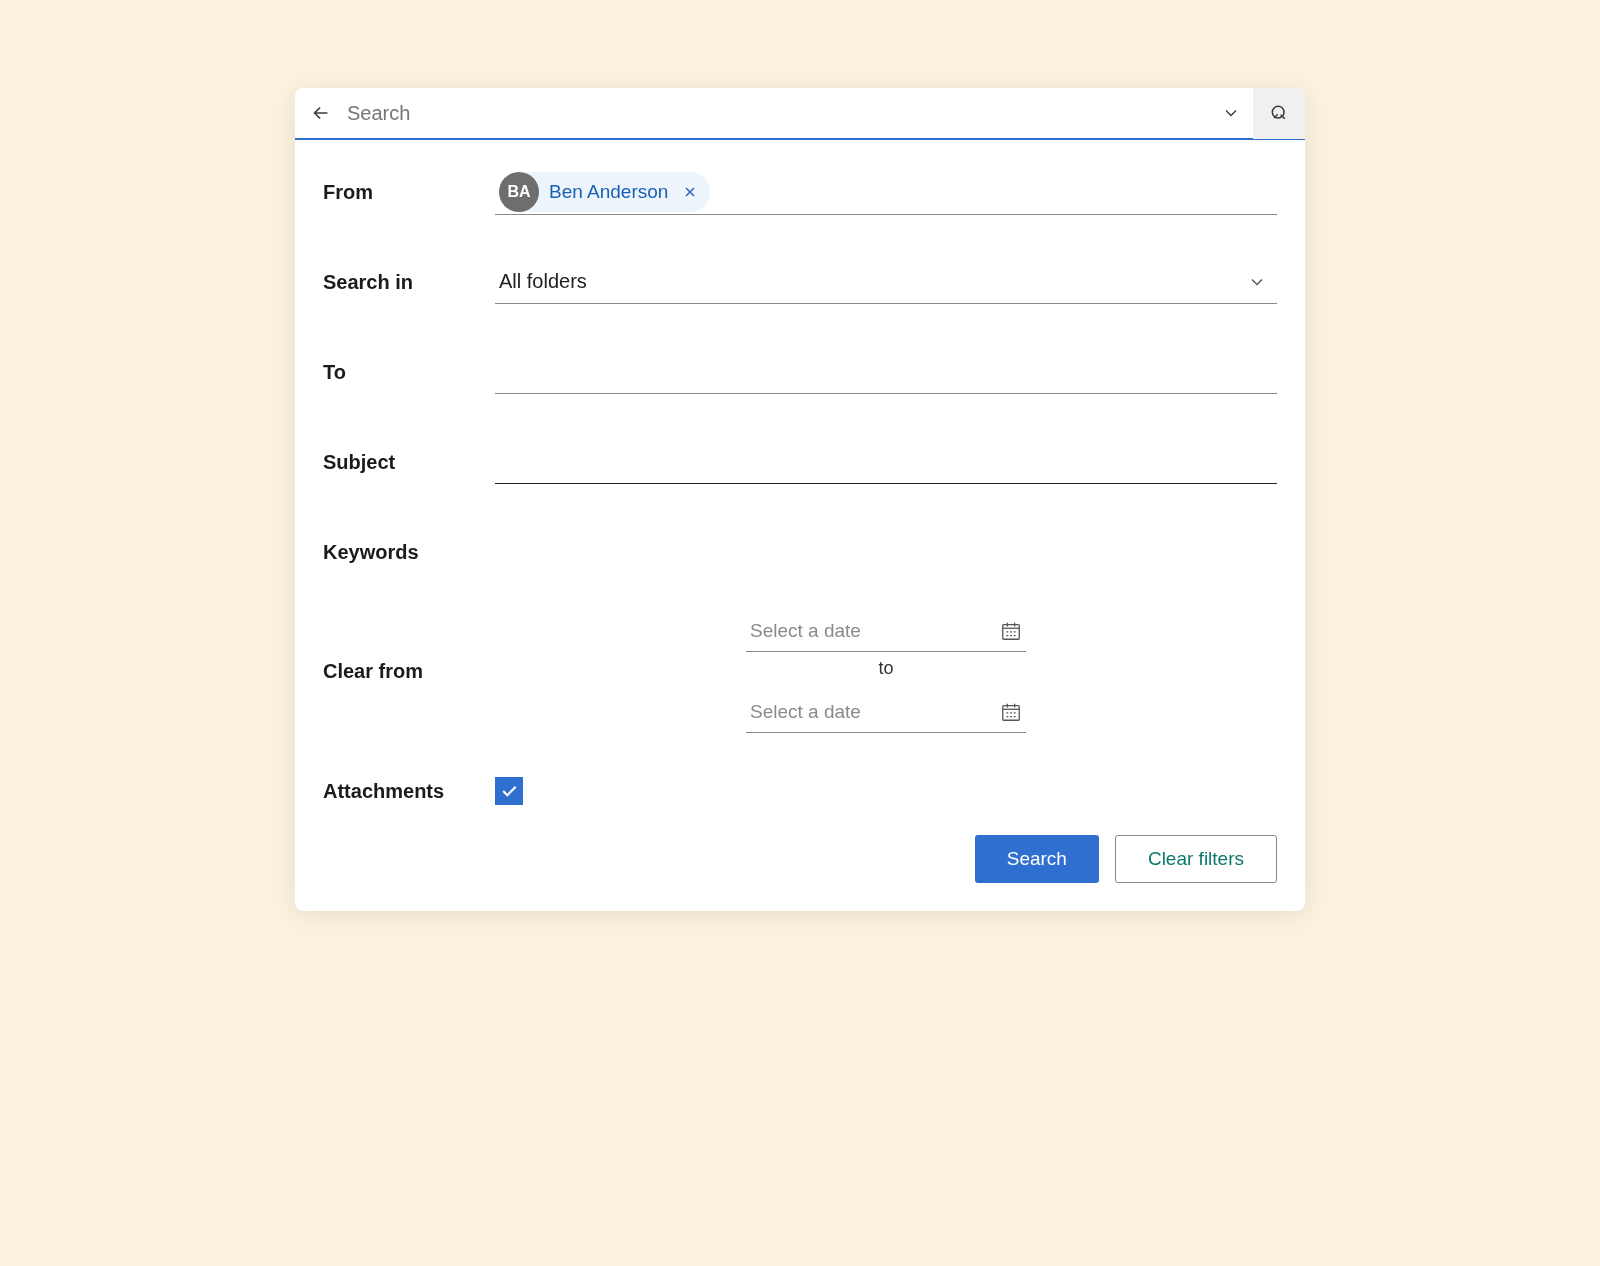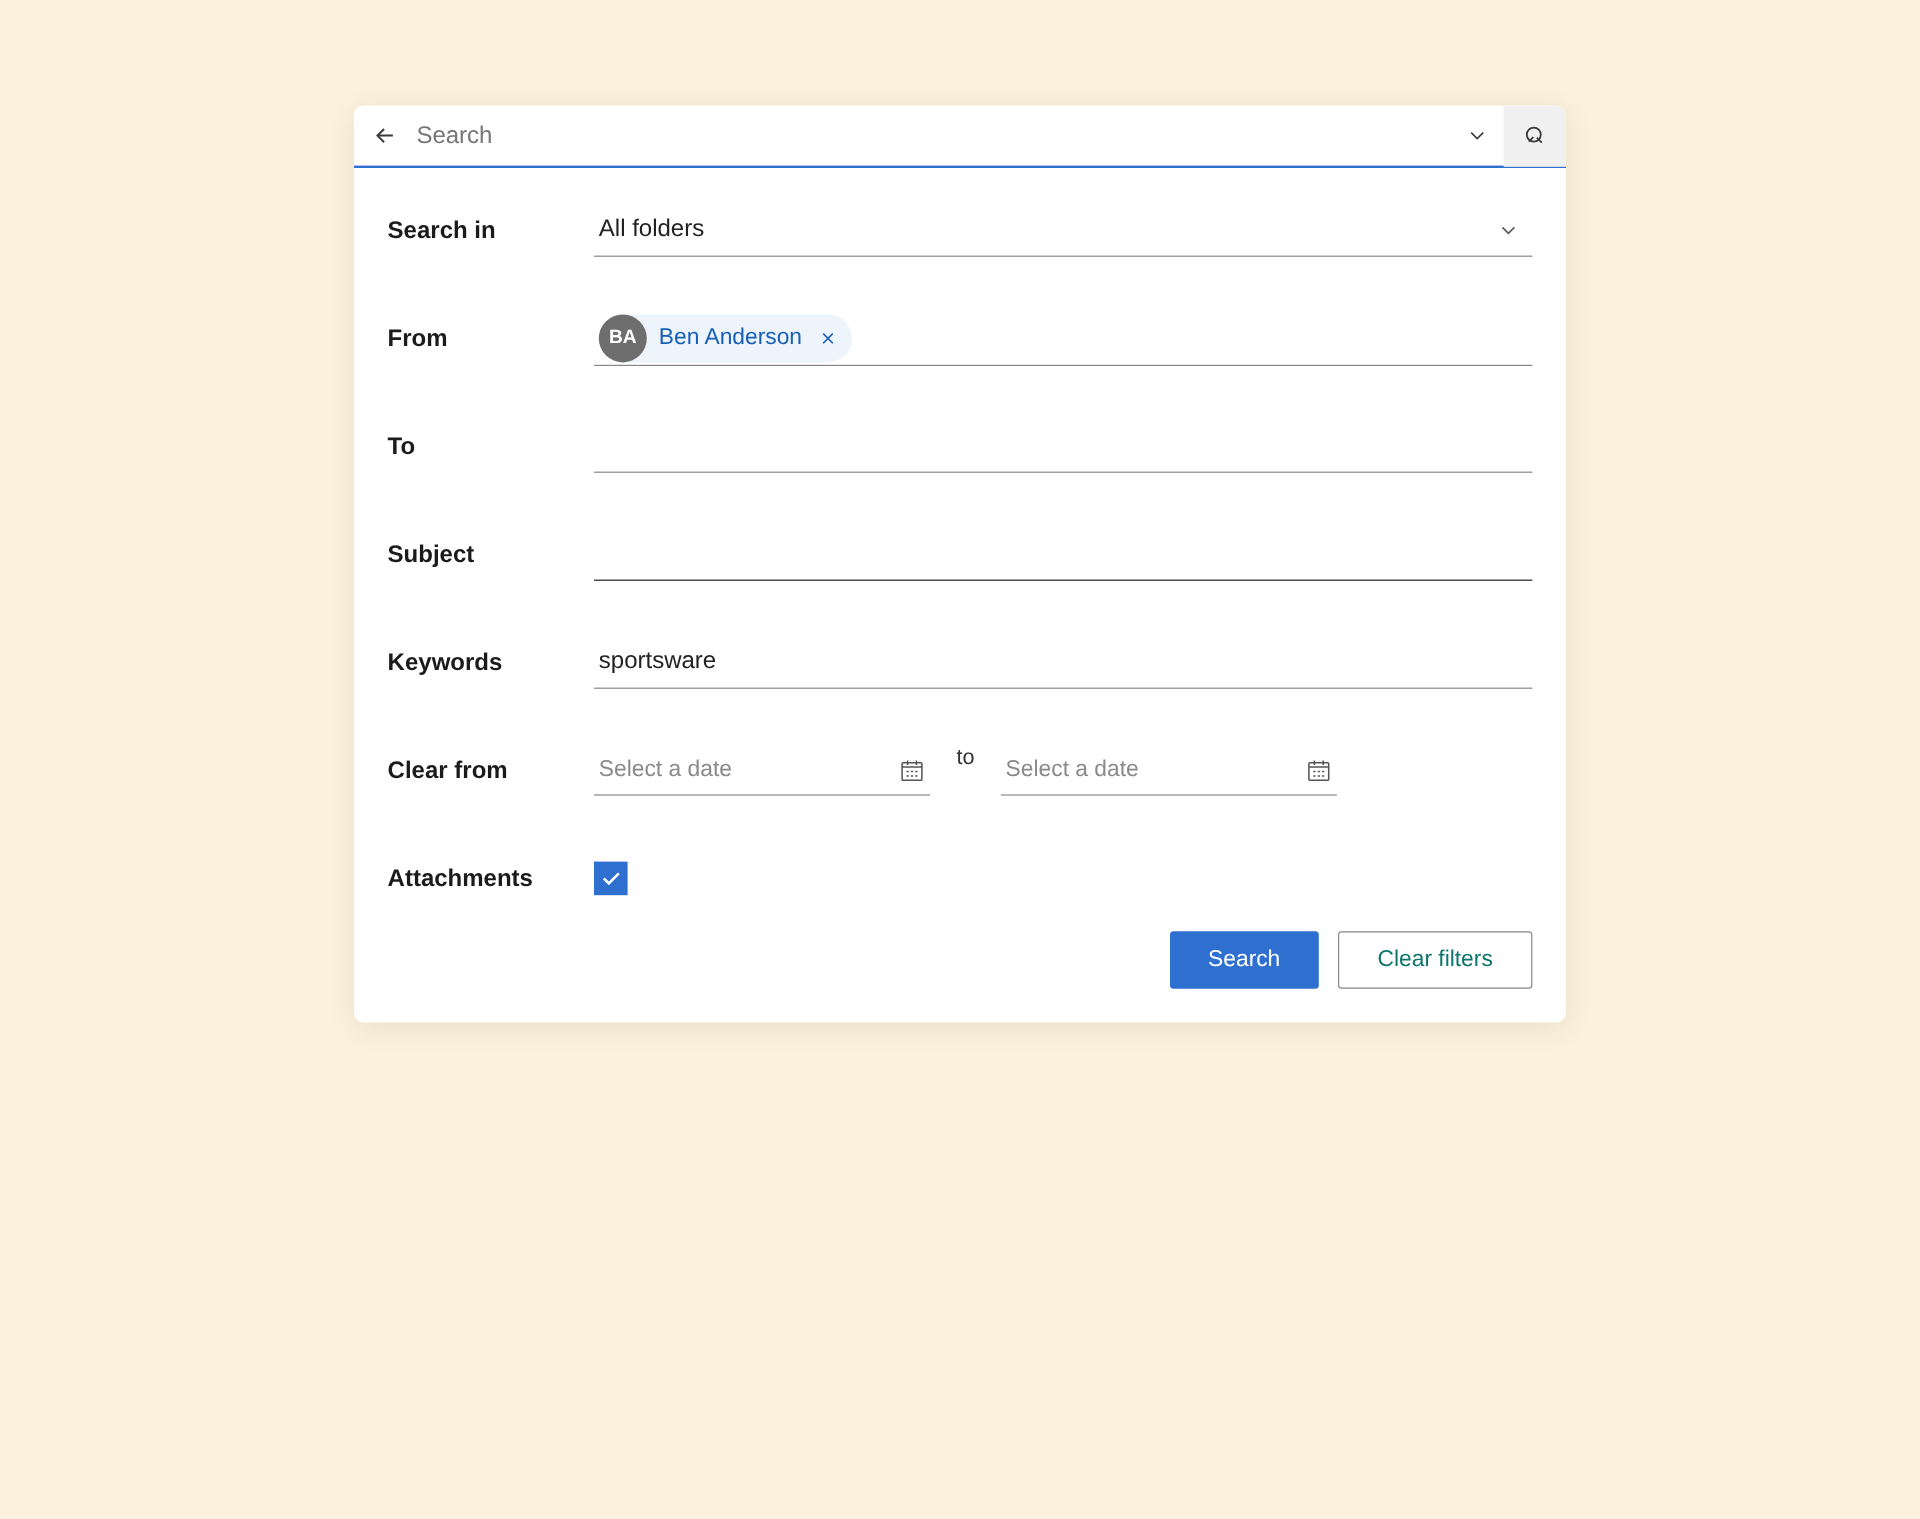--- a/index.html
+++ b/index.html
@@ -129,22 +129,23 @@
   .chip .chip-name {
     color: #1860b5;
     font-size: 19px;
     margin-right: 14px;
   }
   .chip .chip-remove {
     color: #1860b5;
   }
   .date-row {
     display: flex;
-    align-items: flex-start;
-    gap: 22px;
+    align-items: center;
+    gap: 6px;
+    flex-direction: column;
   }
   .date-field {
     width: 280px;
     border-bottom: 1px solid #888;
     display: flex;
     align-items: center;
     height: 42px;
     padding: 0 4px;
   }
   .date-field input {
@@ -226,76 +227,71 @@
           <line x1="6" y1="18" x2="10" y2="14" stroke="none"></line>
           <line x1="16" y1="16" x2="20" y2="20" transform="translate(-11,-11)" stroke="none"></line>
           <path d="M6 18 l4.5 -4.5"></path>
         </svg>
     </div>
   </div>
 
   <div class="form">
 
     <div class="row">
-      <div class="label">Search in</div>
-      <div class="field">
-        <div class="underline">
-          <span class="select-value">All folders</span>
-          <span class="dropdown-chevron">
-            <svg width="20" height="20" viewBox="0 0 24 24" fill="none" stroke="currentColor" stroke-width="1.6">
-                <path d="M6 9l6 6 6-6"></path>
-              </svg>
-          </span>
-        </div>
-      </div>
-    </div>
-
-    <div class="row">
       <div class="label">From</div>
       <div class="field">
         <div class="underline">
           <span class="chip">
             <span class="avatar">BA</span>
             <span class="chip-name">Ben Anderson</span>
             <span class="chip-remove">
               <svg width="16" height="16" viewBox="0 0 24 24" fill="none" stroke="currentColor" stroke-width="2">
                   <path d="M6 6l12 12M18 6L6 18"></path>
                 </svg>
             </span>
           </span>
         </div>
       </div>
     </div>
 
     <div class="row">
+      <div class="label">Search in</div>
+      <div class="field">
+        <div class="underline">
+          <span class="select-value">All folders</span>
+          <span class="dropdown-chevron">
+            <svg width="20" height="20" viewBox="0 0 24 24" fill="none" stroke="currentColor" stroke-width="1.6">
+                <path d="M6 9l6 6 6-6"></path>
+              </svg>
+          </span>
+        </div>
+      </div>
+    </div>
+
+    <div class="row">
       <div class="label">To</div>
       <div class="field">
         <div class="underline">
           <input class="text-input" type="text" value="" style="">
         </div>
       </div>
     </div>
 
 
     <div class="row">
       <div class="label">Subject</div>
       <div class="field">
         <div class="underline dark">
           <input class="text-input" type="text" value="" style="">
         </div>
       </div>
     </div>
 
     <div class="row">
       <div class="label">Keywords</div>
-      <div class="field">
-        <div class="underline">
-          <input class="text-input" type="text" value="sportsware" style="">
-        </div>
-      </div>
     </div>
 
     <div class="row">
       <div class="label">Clear from</div>
       <div class="field">
         <div class="date-row">
           <div class="date-field">
             <input type="text" placeholder="Select a date" style="">
             <span class="cal-icon">
               <svg width="22" height="22" viewBox="0 0 24 24" fill="none" stroke="currentColor" stroke-width="1.4">

